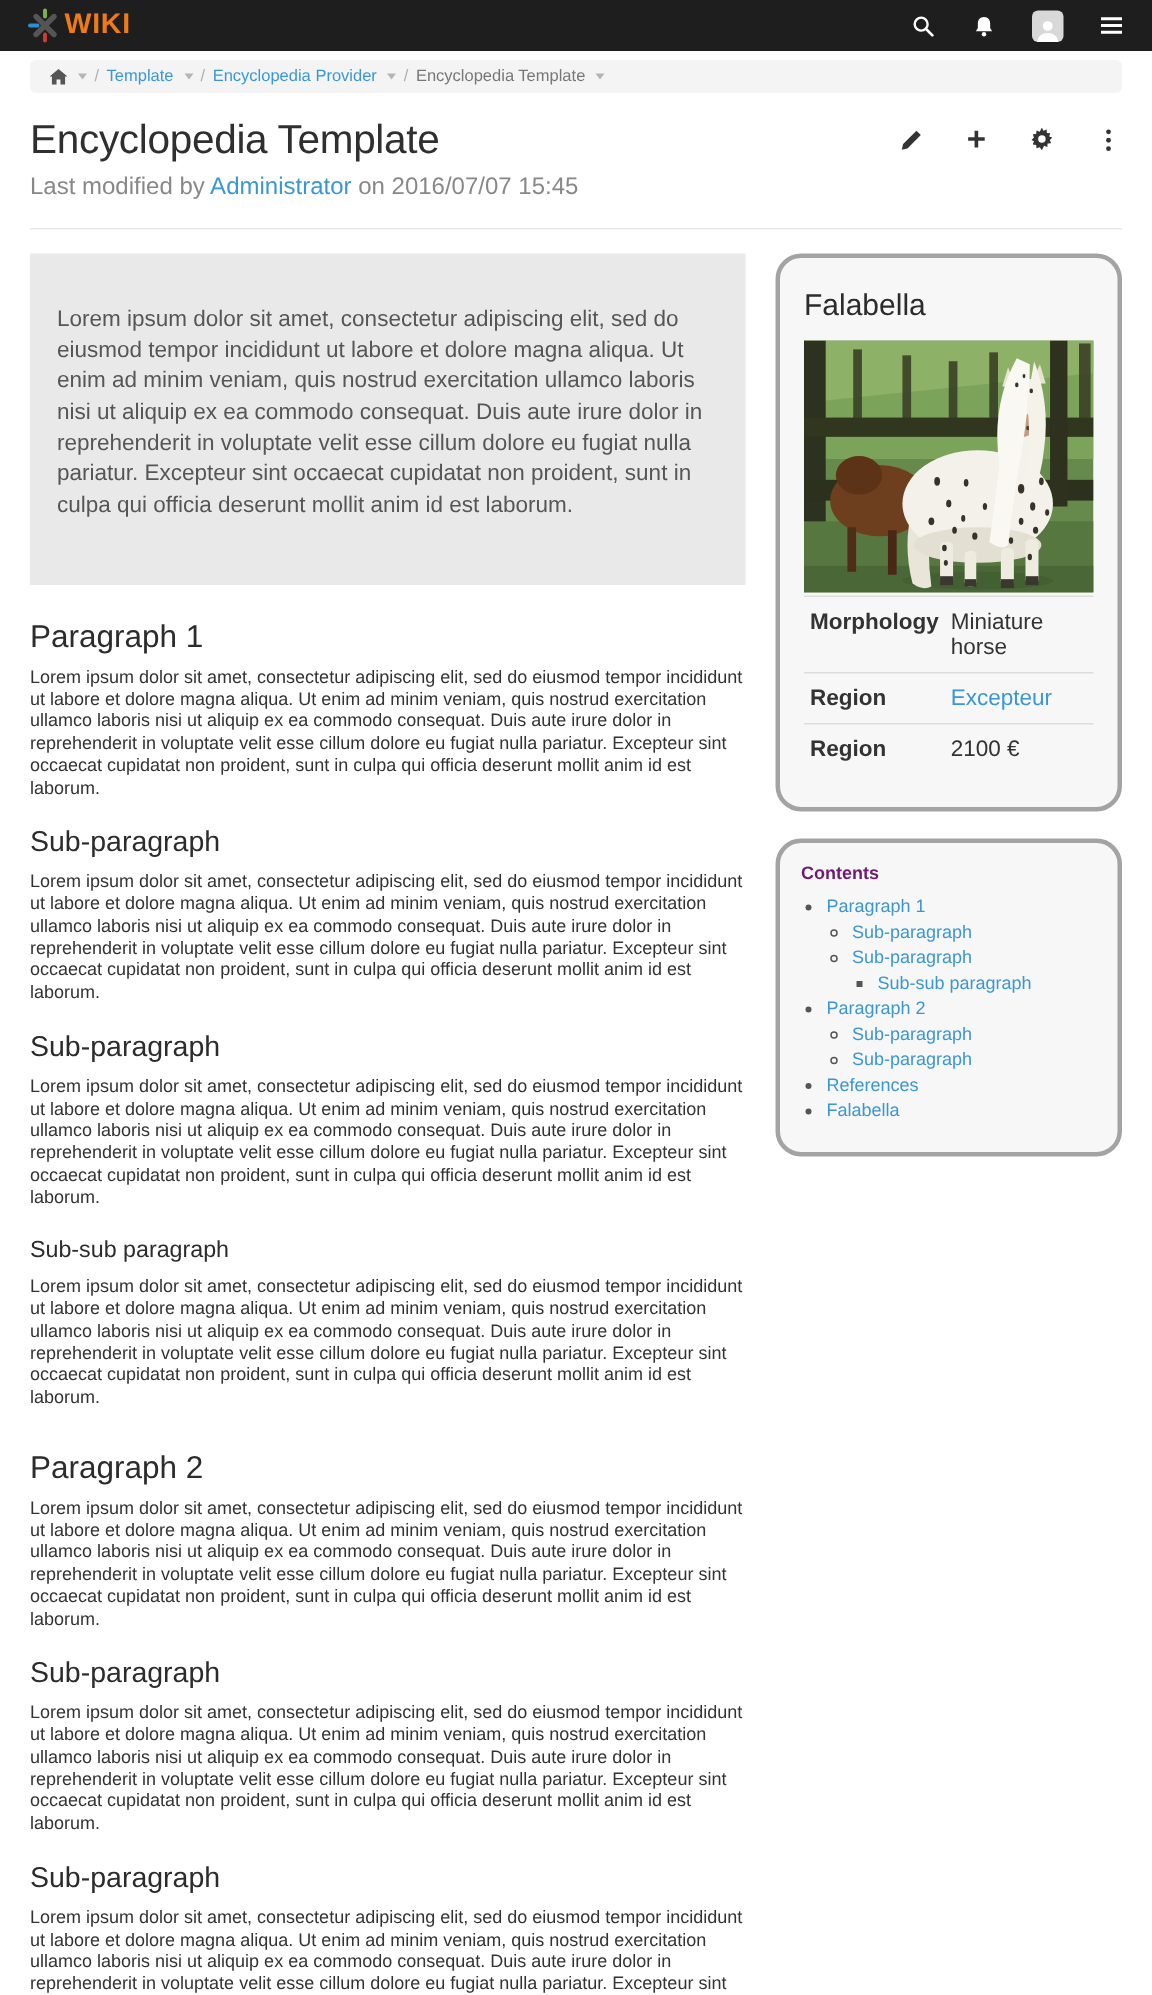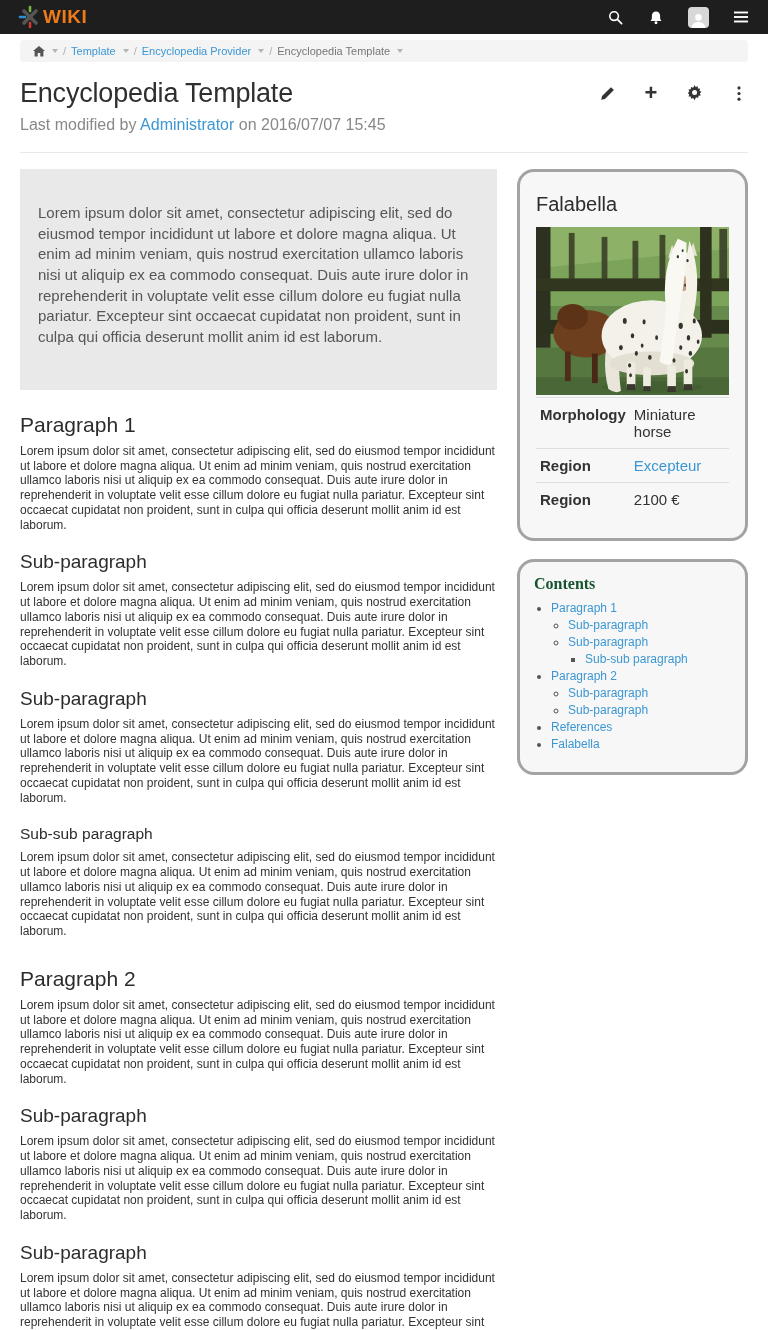--- a/index.html
+++ b/index.html
@@ -50,21 +50,21 @@
   
   .panel { background:#f7f7f7; border:3px solid #a3a3a3; border-radius:17px; }
   .infobox { padding:15px 16px 22px; }
   .infobox-title { font-size:20px; font-weight:400; color:#2c2c2c; margin:6px 0 11px; }
   .infobox-img { width:100%; height:168px; display:block; }
   .info-table { width:100%; border-collapse:collapse; font-size:15px; margin-top:2px; }
   .info-table tr { border-top:1px solid #ddd; }
   .info-table td { padding:8px 4px; vertical-align:top; }
   .info-label { font-weight:700; color:#333; width:86px; }
   .toc-panel { margin-top:18px; padding:13px 14px 18px; }
-  .toc-title { font-size:16px; font-weight:700; color:#14532d; margin-bottom:8px;font-family:Liberation Serif, serif; }
+  .toc-title { font-size:12px; font-weight:700; color:#701a75; margin-bottom:8px; }
   .toc ul { margin-left:17px; }
   .toc li { font-size:12px; margin:3px 0; color:#555; }
   .toc > ul > li { list-style-type:disc; }
   .toc ul ul > li { list-style-type:circle; }
   .toc ul ul ul > li { list-style-type:square; }
   
   .ext { display:inline-block; margin-left:2px; vertical-align:1px; }
 </style>
 </head>
 <body>

